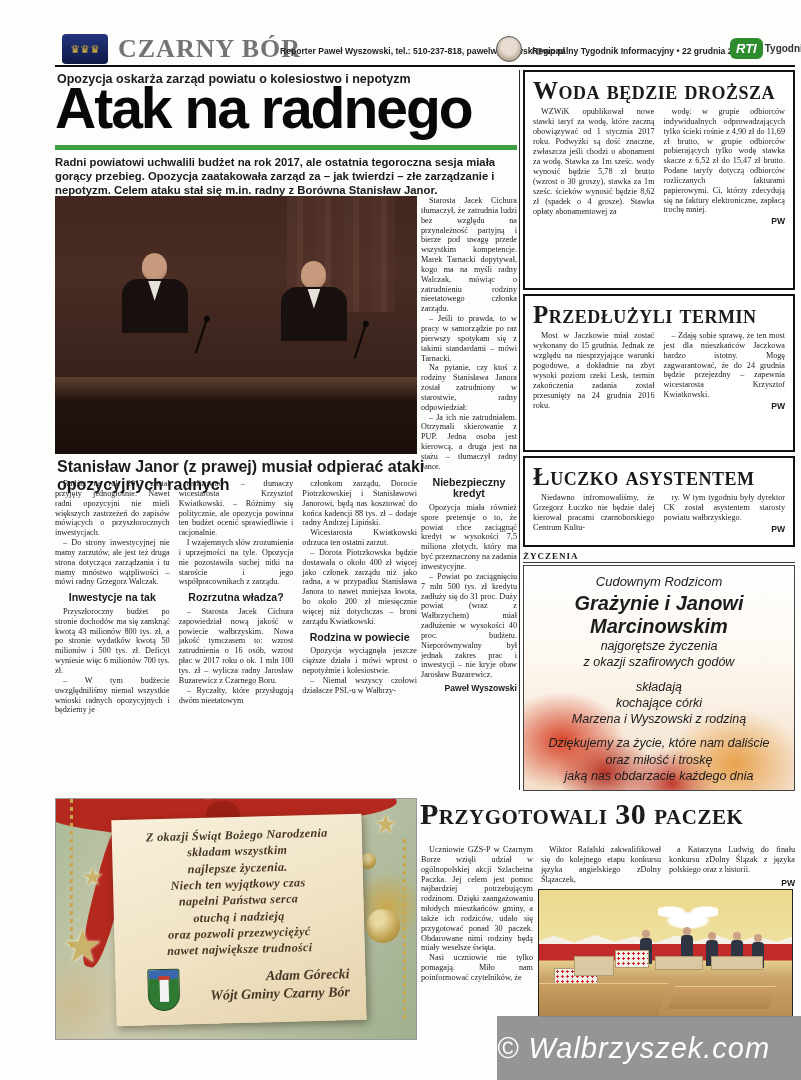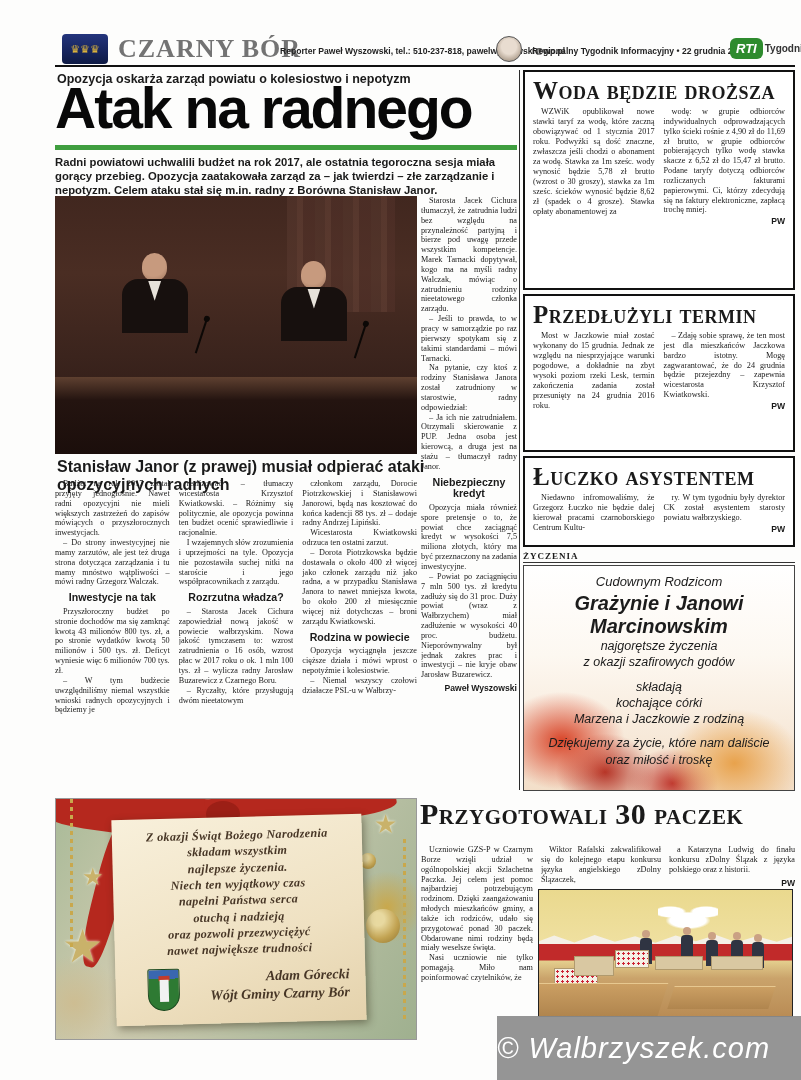--- a/index.html
+++ b/index.html
@@ -244,26 +244,27 @@
     <div class="w-intro">Cudownym Rodzicom</div>
     <div class="w-names">Grażynie i Janowi Marcinowskim</div>
     <div>
         <div class="w-line">najgorętsze życzenia</div>
         <div class="w-line">z okazji szafirowych godów</div>
       </div>
     <div class="w-gap"></div>
     <div>
         <div class="w-line">składają</div>
         <div class="w-line">kochające córki</div>
-        <div class="w-line">Marzena i Jaczkowie z rodziną</div>
+        <div class="w-line">Marzena i Wyszowski z rodziną</div>
       </div>
     <div class="w-gap"></div>
     <div>
         <div class="w-line">Dziękujemy za życie, które nam daliście</div>
         <div class="w-line">oraz miłość i troskę</div>
+        <div class="w-line">jaką nas obdarzacie każdego dnia</div>
       </div>
   </div>
 
   <div class="abs xmas">
     <div class="ribbon r1"></div>
     <div class="ribbon r2"></div>
     <div class="ribbon r3"></div>
     <div class="rknot"></div>
     <div class="star" style="left:6px;top:120px;font-size:46px;">★</div>
     <div class="star" style="left:26px;top:64px;font-size:24px;">★</div>

